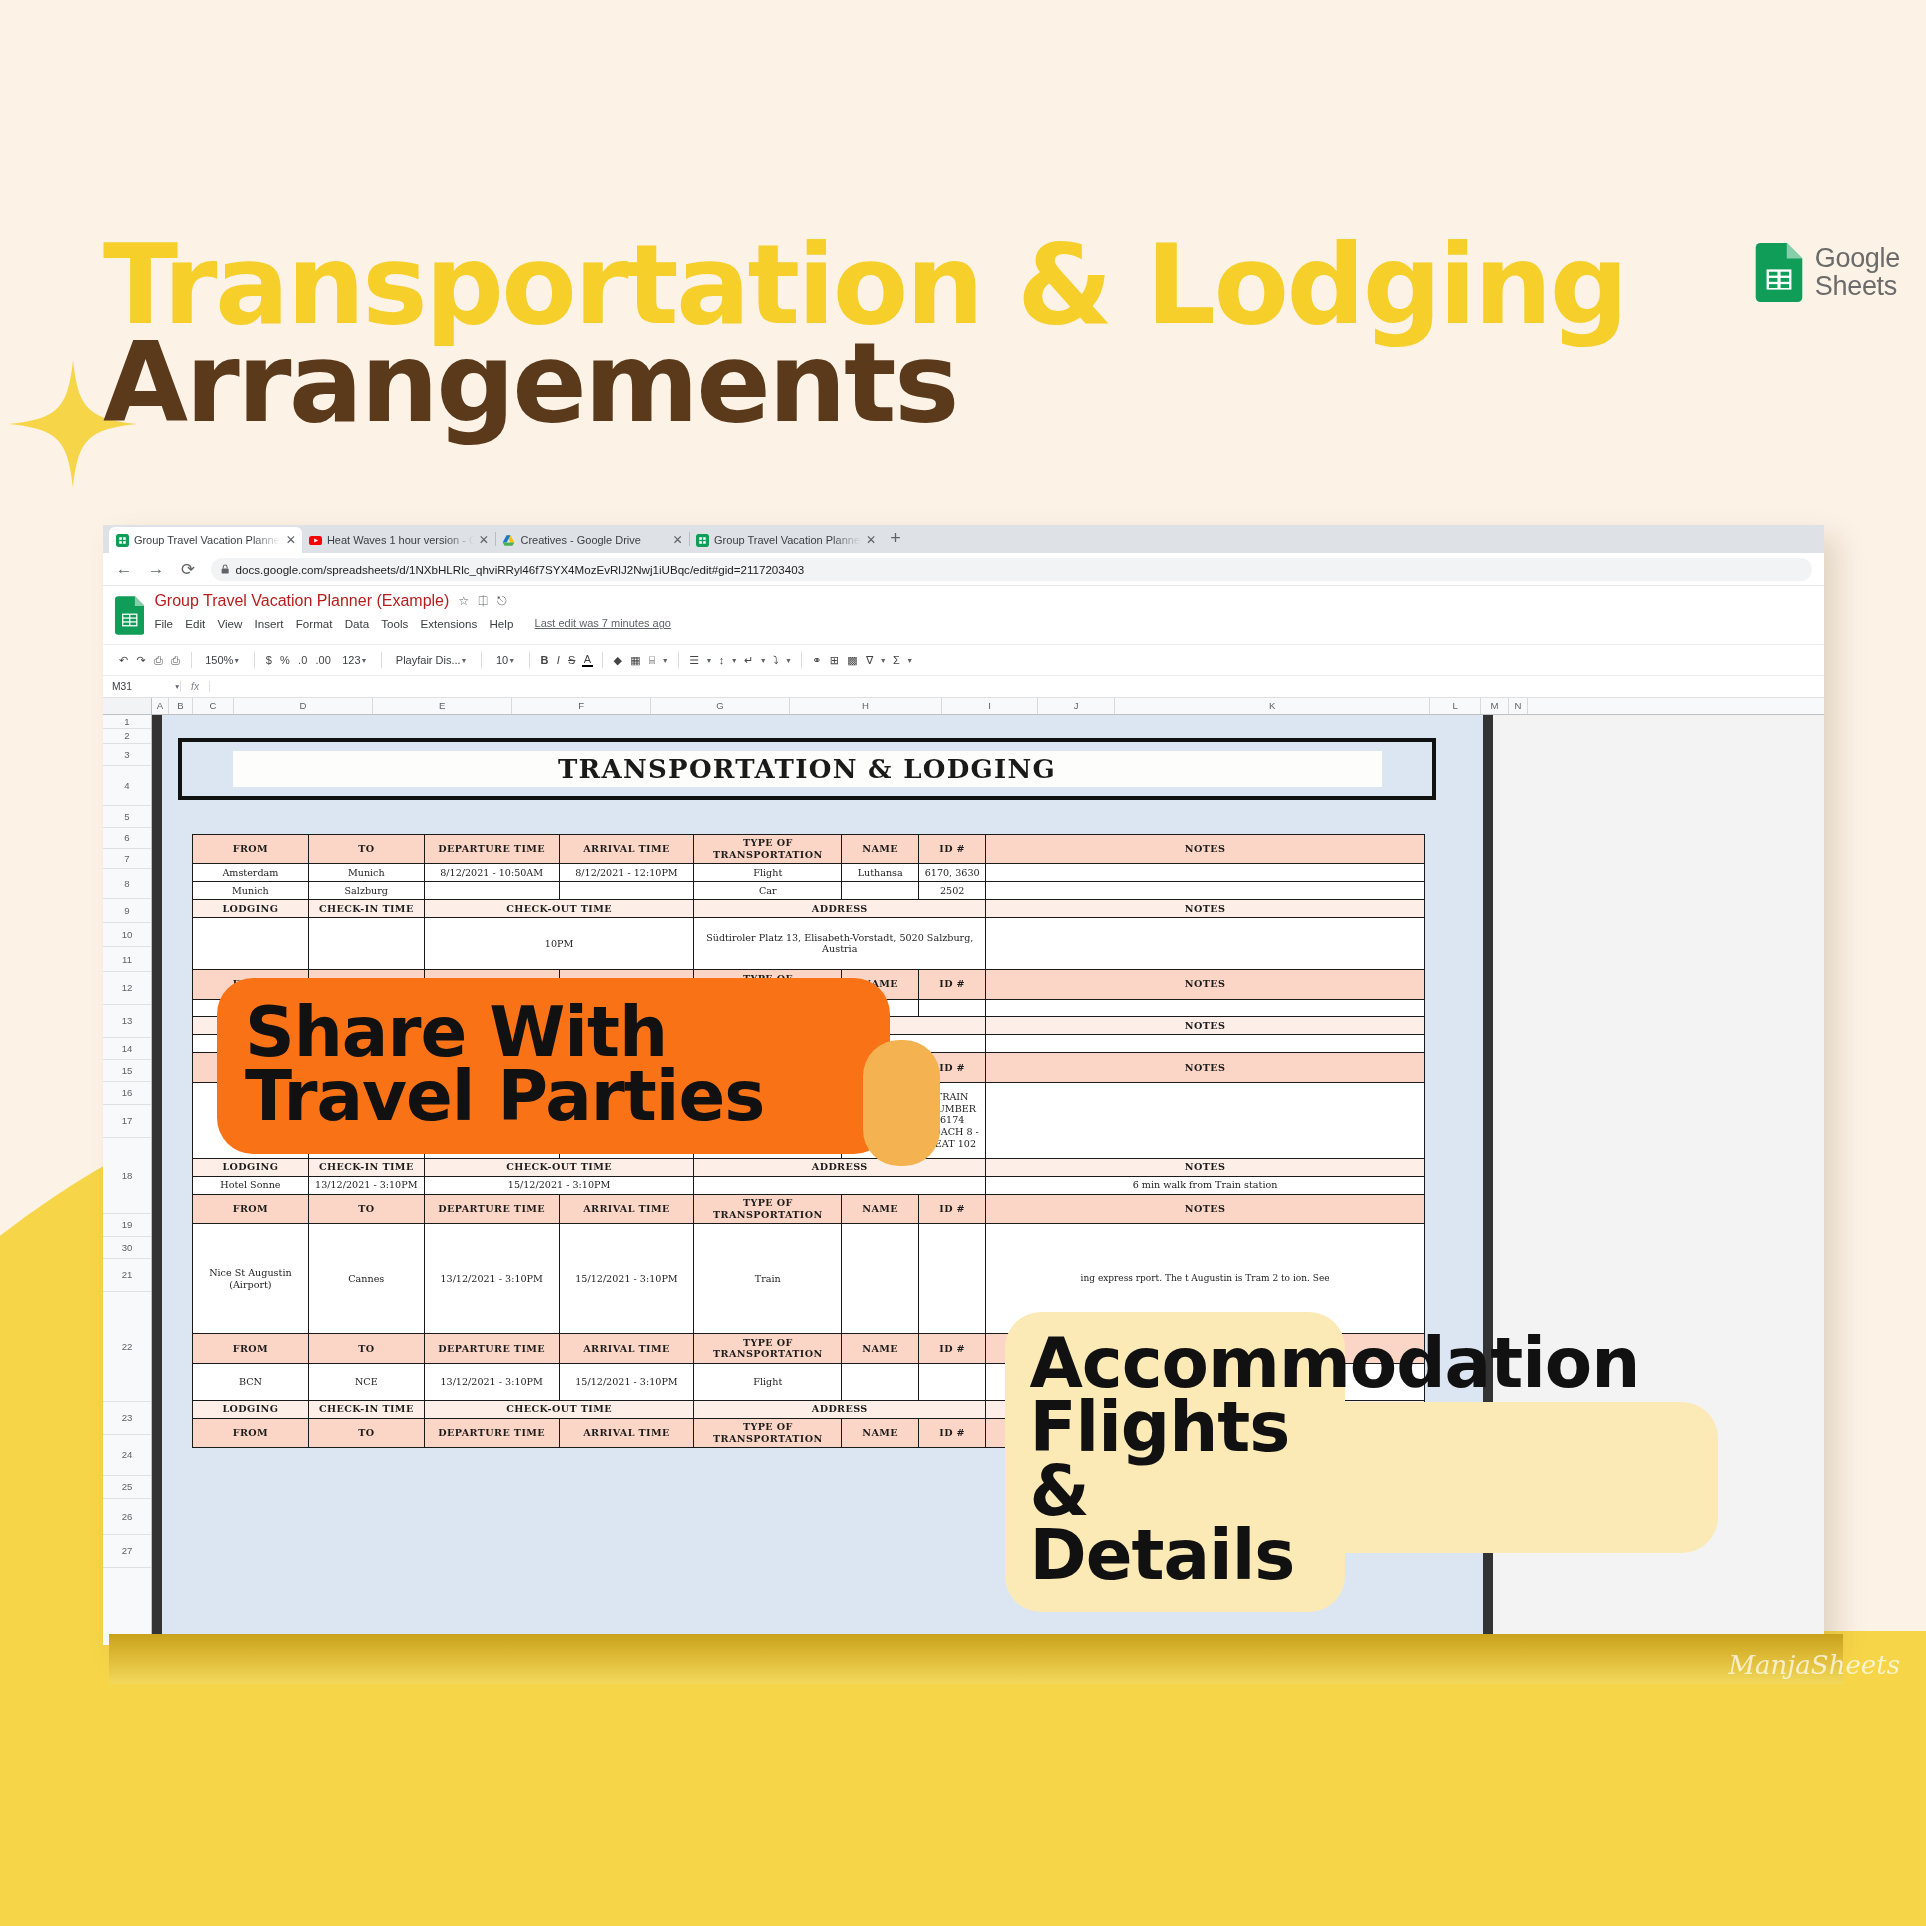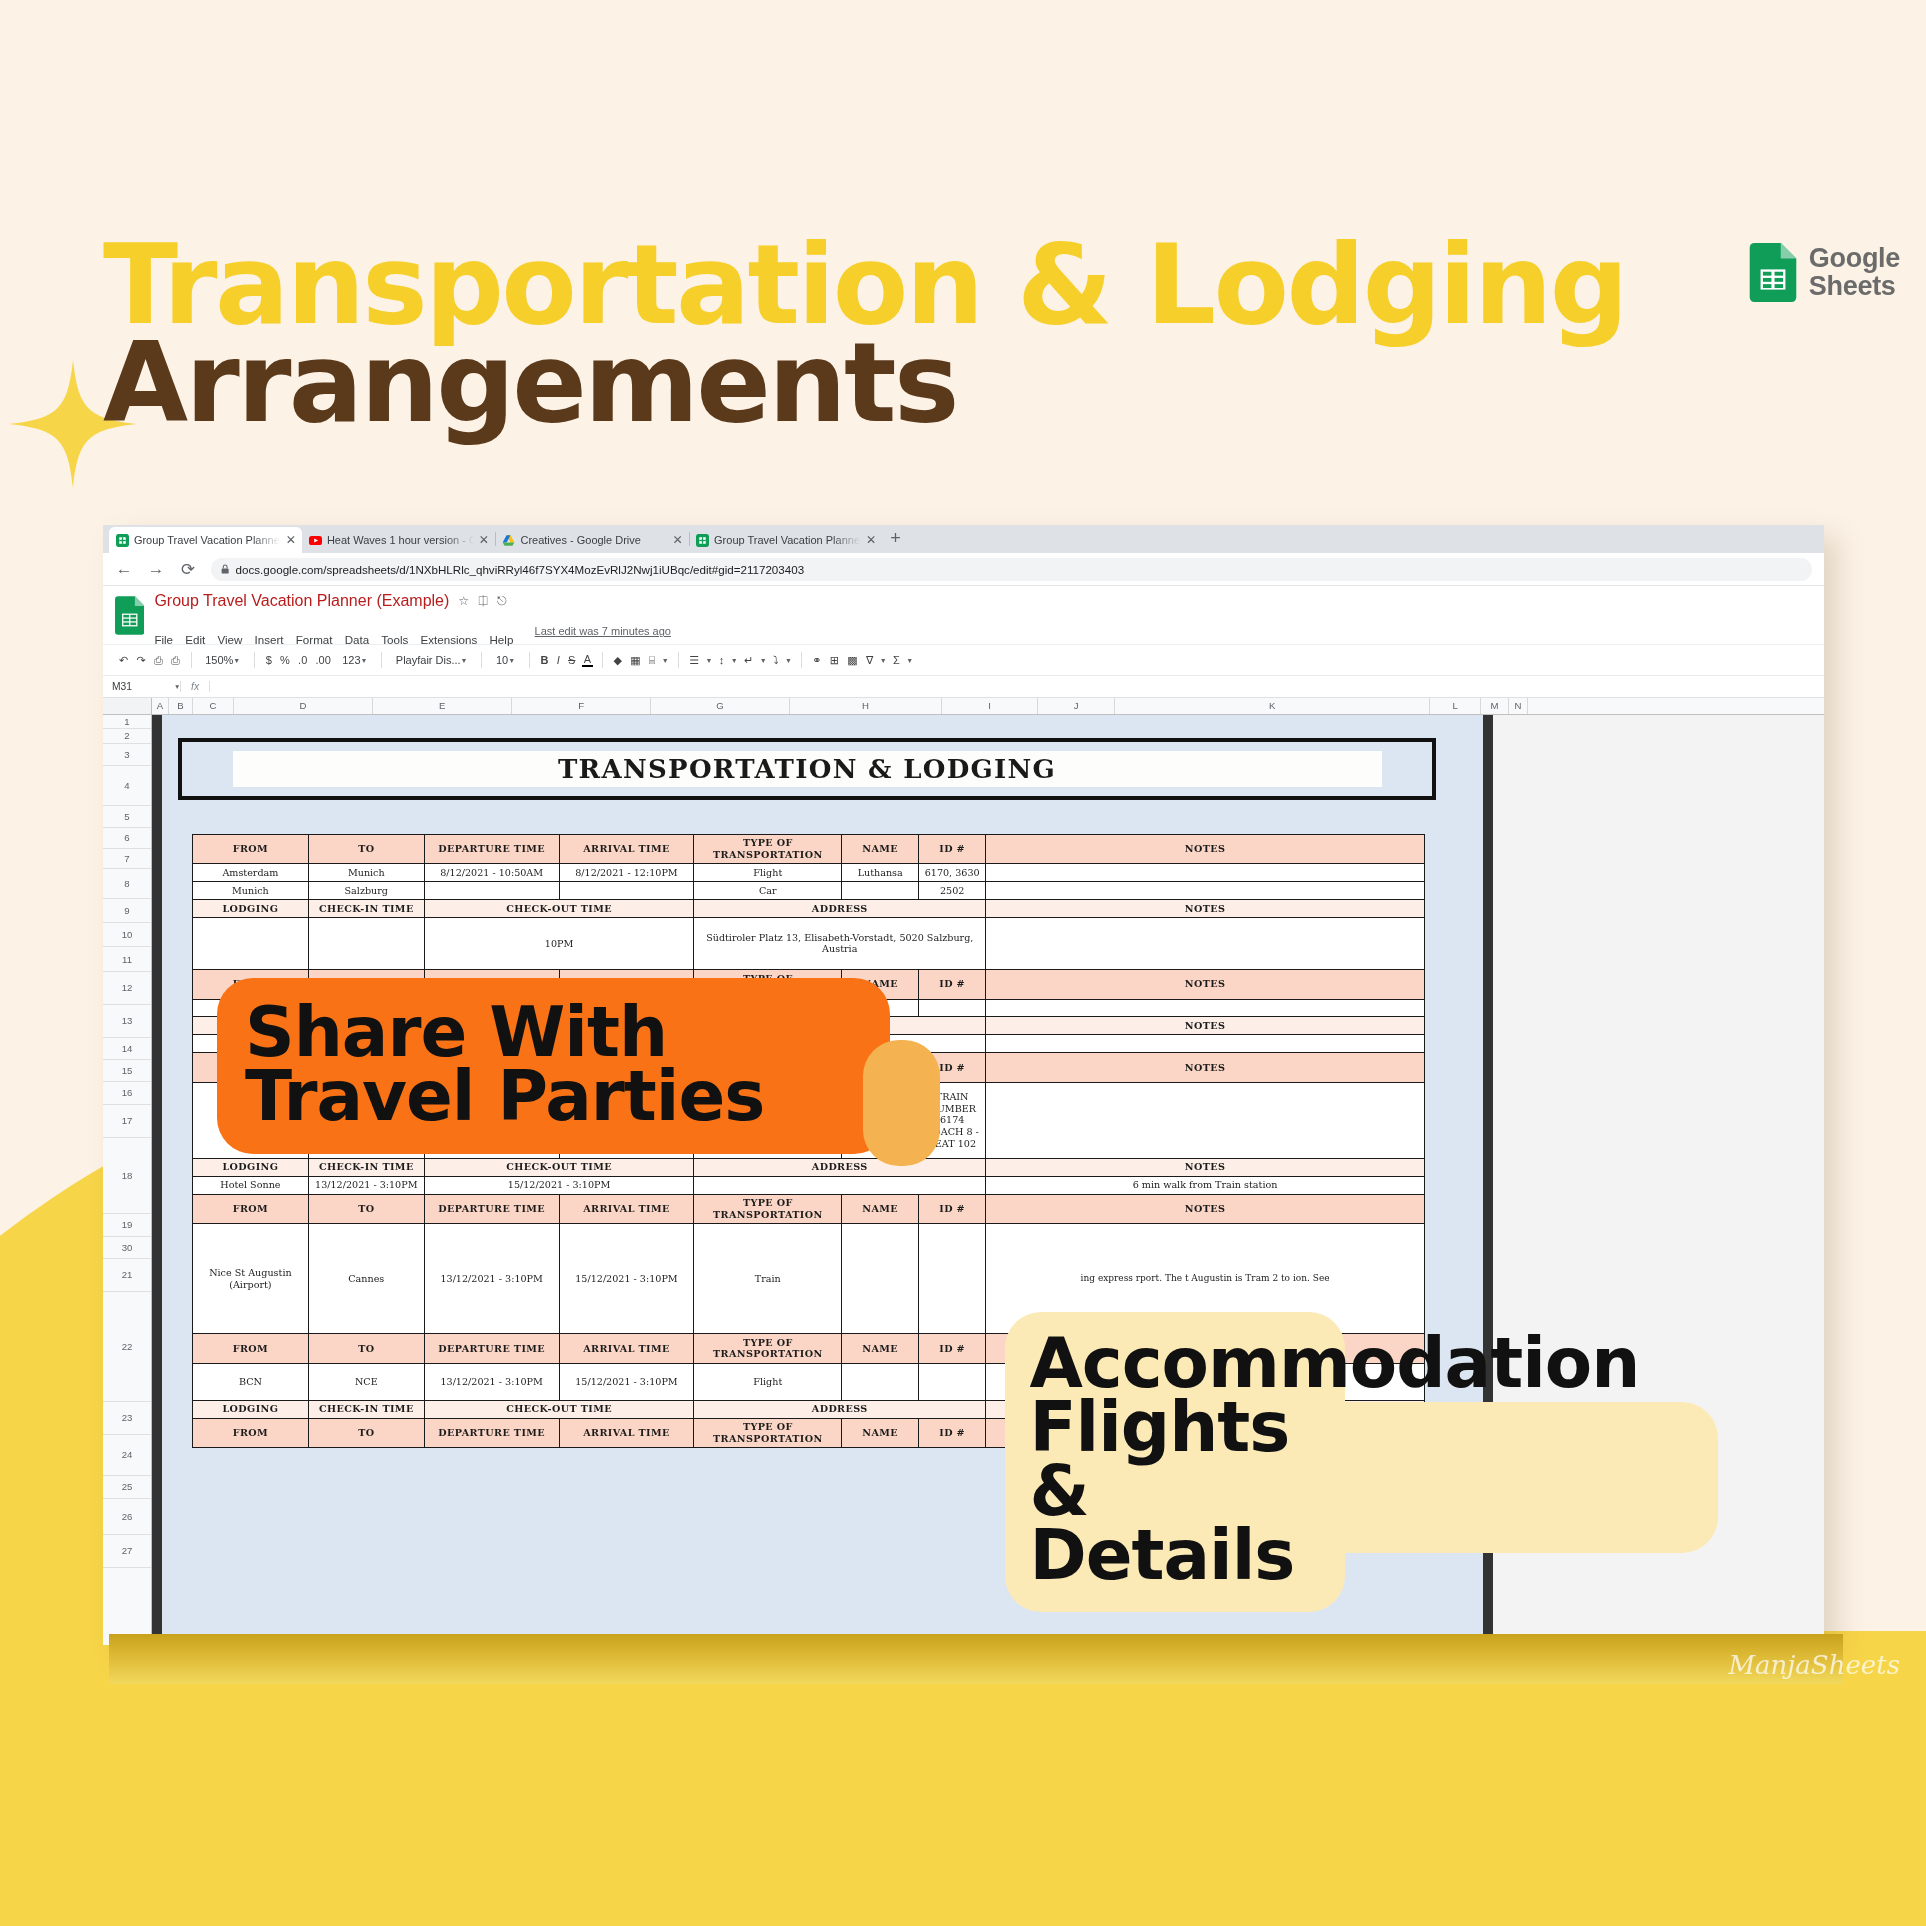--- a/index.html
+++ b/index.html
@@ -54,21 +54,21 @@
     white-space: nowrap;
   }
   #title-line-1 { color: #f7cf2b; }
   #title-line-2 { color: #5b3a1c; margin-top: 3.9px; }
 
   
   #gs-logo {
     position: absolute;
     right: 26px; top: 243px;
     z-index: 4;
-    display: flex; align-items: center; gap: 11.6px; font-weight: bold;
+    display: flex; align-items: center; gap: 11.6px;
   }
   #gs-icon { width: 48px; height: 59px; }
   #gs-wordmark { line-height: 1.02; }
   #gs-wordmark div {
     font-family: "Liberation Sans", sans-serif;
     font-size: 27px; color: #6b6b6b; letter-spacing: -0.3px;
   }
 
   
   #browser {
@@ -125,21 +125,21 @@
   #sheets-header {
     height: 59px; background: #fff;
     display: flex; align-items: flex-start; padding: 6.4px 11.6px 0 11.6px;
     border-bottom: 0.6px solid #eceff1;
   }
   #sheets-file-icon { width: 29.5px; height: 39px; margin: 3.9px 10.3px 0 0; flex: 0 0 29.5px; }
   #doc-title-row { display: flex; align-items: center; gap: 9px; }
   #doc-title { font-size: 16px; color: #b91c1c; }
   .hdr-mini { font-size: 12.2px; color: #5f6368; }
   #menu-row { display: flex; align-items: center; gap: 12.2px; margin-top: 6.4px; }
-  .menu-item { font-size: 11.6px; color: #3c4043; margin-top: 16px; }
+  .menu-item { font-size: 11.6px; color: #3c4043; }
   #last-edit { font-size: 11px; color: #5f6368; text-decoration: underline; margin-left: 9px; }
 
   
   #toolbar {
     height: 31px; background: #fff;
     display: flex; align-items: center; gap: 4.5px;
     padding: 0 14px; border-bottom: 0.6px solid #e8eaed;
     font-size: 11px; color: #3c4043;
   }
   .tb { color: #444; padding: 0 1.9px; white-space: nowrap; }

